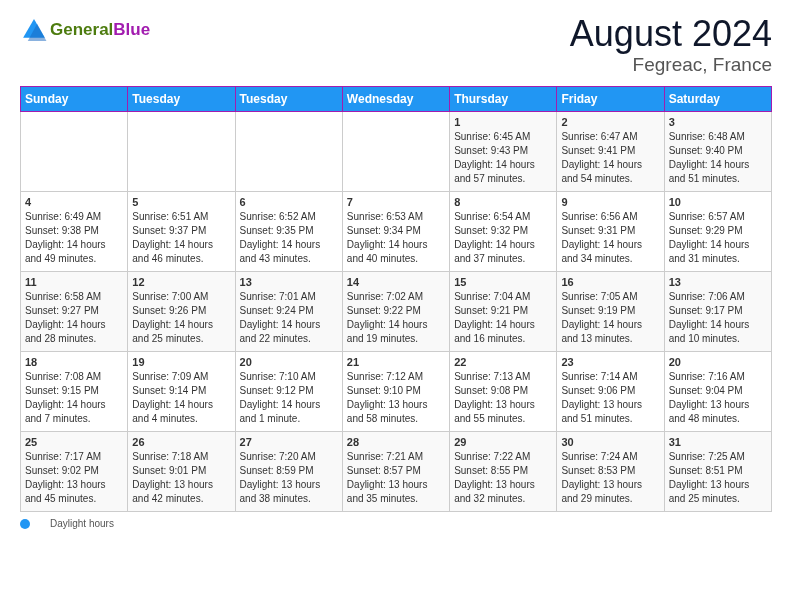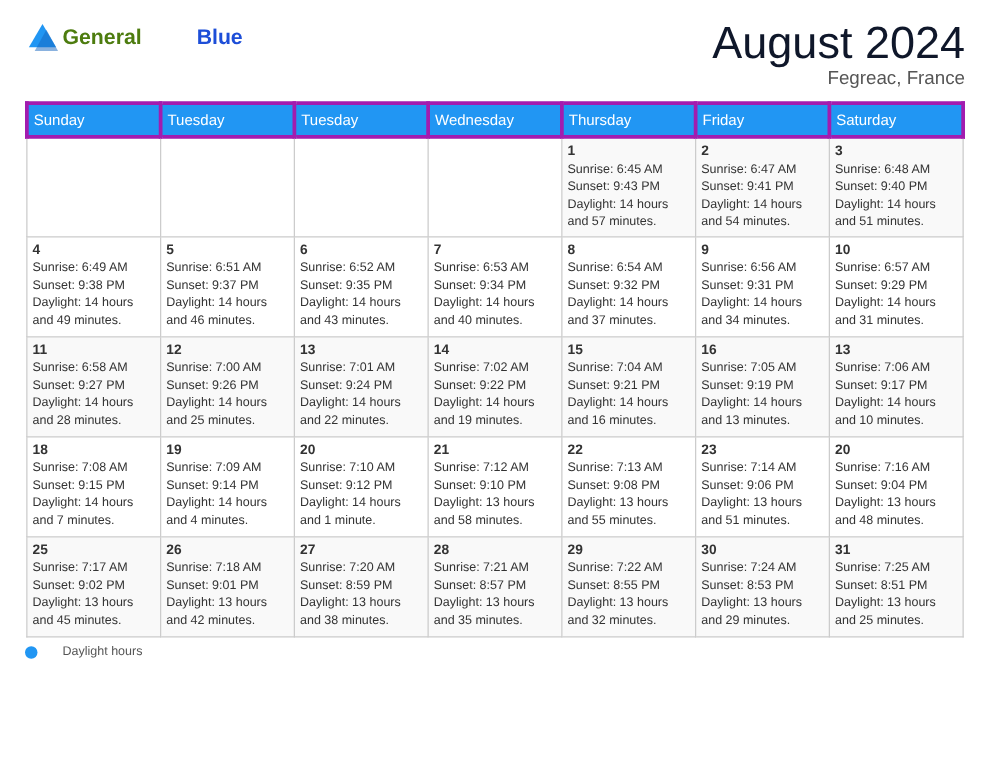--- a/index.html
+++ b/index.html
@@ -32,37 +32,37 @@
     .title-section {
       text-align: right;
     }
     .month-year {
       font-size: 36px;
       color: #0f172a;
       font-weight: 300;
       line-height: 1;
     }
     .location {
-      font-size: 15px;
+      font-size: 19px;
       color: #555;
       margin-top: 2px;
     }
     table {
       width: 100%;
       border-collapse: collapse;
       table-layout: fixed;
     }
     thead tr th {
       background-color: #2196f3;
       color: #fff;
       font-size: 12px;
-      font-weight: normal;
+      font-weight: bold;
       padding: 5px 4px;
       text-align: left;
-      border: 3px solid #a21caf;
+      border: 1px solid #a21caf;
     }
     tbody tr td {
       border: 1px solid #ccc;
       vertical-align: top;
       padding: 4px 4px;
       font-size: 9.5px;
       color: #333;
       height: 80px;
       background: #fff;
     }
@@ -103,21 +103,21 @@
 <body>
 
 <div class="page">
   <div class="header">
     <div class="logo">
       <svg class="logo-icon" viewBox="0 0 36 36" xmlns="http://www.w3.org/2000/svg">
         <polygon points="18,4 32,28 4,28" fill="#2196f3"></polygon>
         <polygon points="22,10 34,32 10,32" fill="#1565c0" opacity="0.5"></polygon>
       </svg>
       <div>
-        <span style="font-size:17px;font-weight:bold;color:#4d7c0f;">General</span><span style="font-size:17px;font-weight:bold;color:#1d4ed8;padding-left:44px;">Blue</span>
+        <span style="font-size:17px;font-weight:bold;color:#4d7c0f;">General</span><span style="font-size:17px;font-weight:bold;color:#a21caf;">Blue</span>
       </div>
     </div>
     <div class="title-section">
       <div class="month-year">August 2024</div>
       <div class="location">Fegreac, France</div>
     </div>
   </div>
 
   <table>
     <thead>

